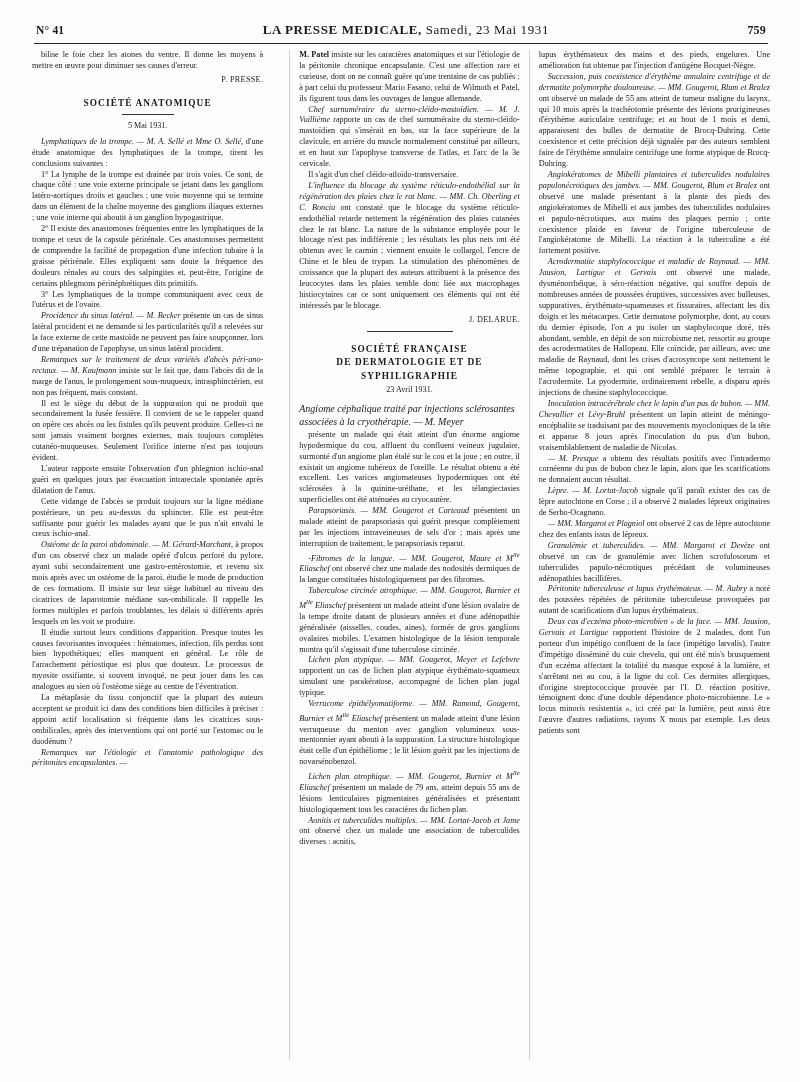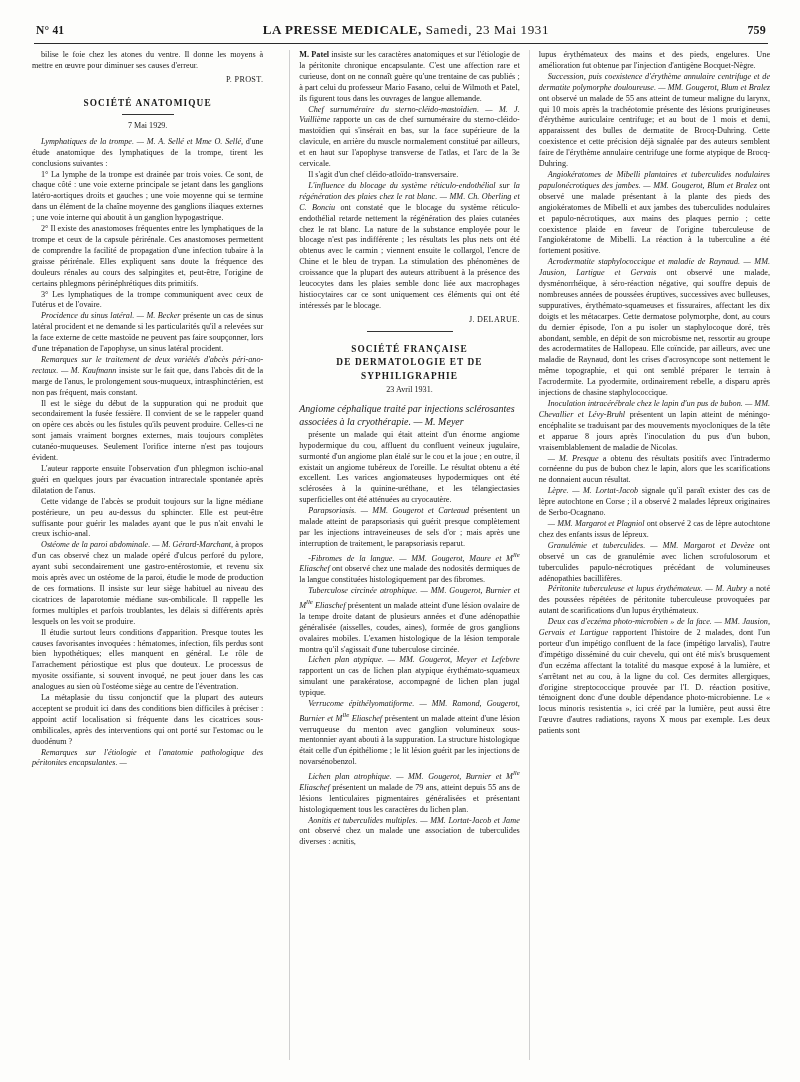--- a/index.html
+++ b/index.html
@@ -135,25 +135,25 @@
       <span>Samedi,  23 Mai  1931</span>
     </div>
     <div class="pageno">759</div>
   </div>
   <hr class="rule">
 
   <div class="columns">
 
     <div class="col c1">
       <p>bilise le foie chez les atones du ventre. Il donne les moyens à mettre en œuvre pour diminuer ses causes d'erreur.</p>
-      <p class="sigline">P. PROST.</p>
+      <p class="sigline">P. PRESSE.</p>
 
       <p class="sechead">SOCIÉTÉ ANATOMIQUE</p>
       <hr class="short-rule">
-      <p class="secdate">7 Mai 1929.</p>
+      <p class="secdate">5 Mai 1931.</p>
 
       <p><i>Lymphatiques de la trompe. — M. A. Sellé et Mme O. Sellé,</i> <span>d'une étude anatomique des lymphatiques de la trompe, tirent les conclusions suivantes :</span></p>
       <p><span>1° La lymphe de la trompe est drainée par trois voies. Ce sont, de chaque côté : une voie externe principale se jetant dans les ganglions latéro-aortiques droits et gauches ; une voie moyenne qui se termine dans un élément de la chaîne moyenne des ganglions iliaques externes ; une voie interne qui aboutit à un ganglion hypogastrique.</span></p>
       <p><span>2° Il existe des anastomoses fréquentes entre les lymphatiques de la trompe et ceux de la capsule périrénale. Ces anastomoses permettent de comprendre la facilité de propagation d'une infection tubaire à la graisse périrénale. Elles expliquent sans doute la fréquence des douleurs rénales au cours des salpingites et, peut-être, l'origine de certains phlegmons périnéphrétiques dits primitifs.</span></p>
       <p><span>3° Les lymphatiques de la trompe communiquent avec ceux de l'utérus et de l'ovaire.</span></p>
 
       <p><i>Procidence du sinus latéral. — M. Becker</i> <span>présente un cas de sinus latéral procident et ne demande si les particularités qu'il a relevées sur la face externe de cette mastoïde ne peuvent pas faire soupçonner, lors d'une trépanation de l'apophyse, un sinus latéral procident.</span></p>
       <p><i>Remarques sur le traitement de deux variétés d'abcès péri-ano-rectaux. — M. Kaufmann</i> <span>insiste sur le fait que, dans l'abcès dit de la marge de l'anus, le prolongement sous-muqueux, intrasphinctérien, est non pas fréquent, mais constant.</span></p>
       <p><span>Il est le siège du début de la suppuration qui ne produit que secondairement la fusée fessière. Il convient de se le rappeler quand on opère ces abcès ou les fistules qu'ils peuvent produire. Celles-ci ne sont jamais vraiment borgnes externes, mais toujours complètes cutanéo-muqueuses. Seulement l'orifice interne n'est pas toujours évident.</span></p>
       <p><span>L'auteur rapporte ensuite l'observation d'un phlegmon ischio-anal guéri en quelques jours par évacuation intrarectale spontanée après dilatation de l'anus.</span></p>

